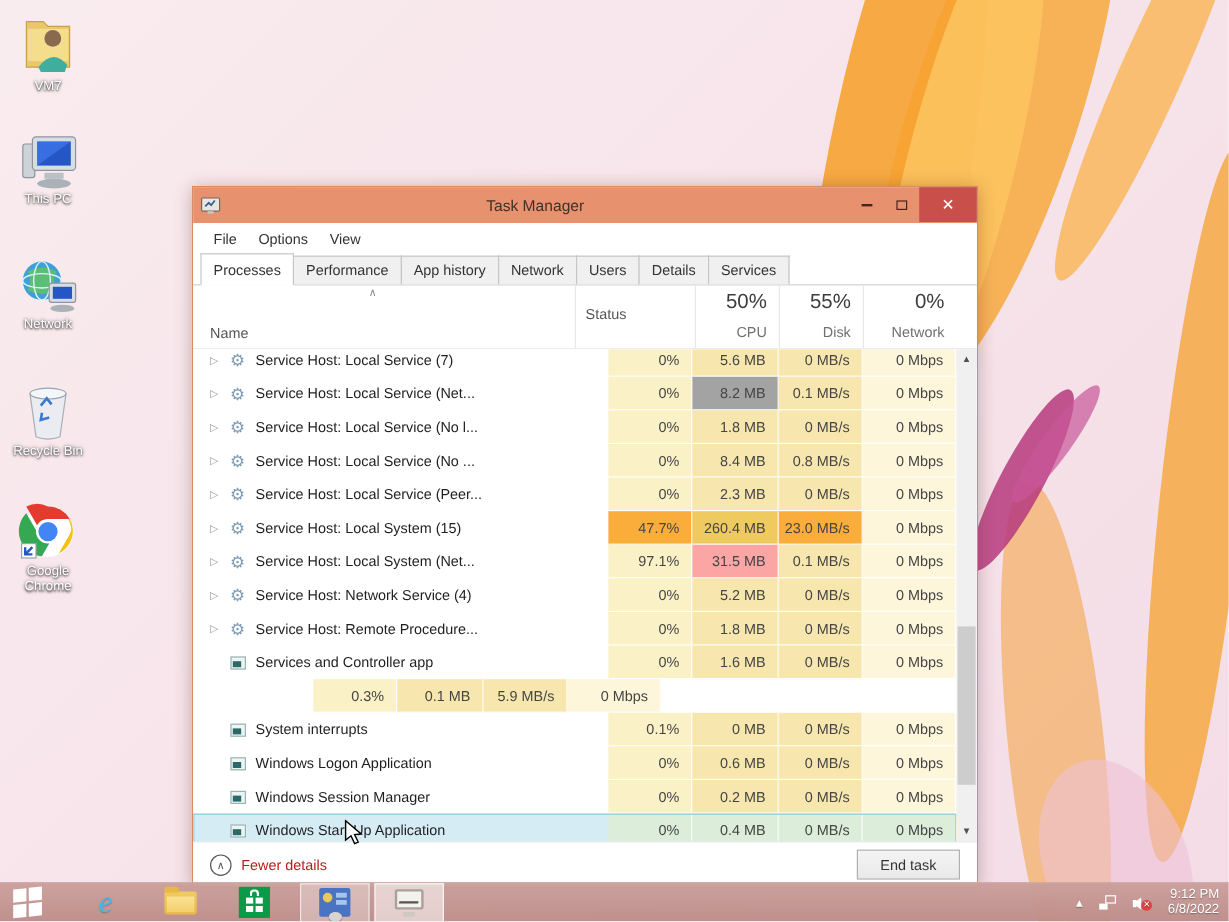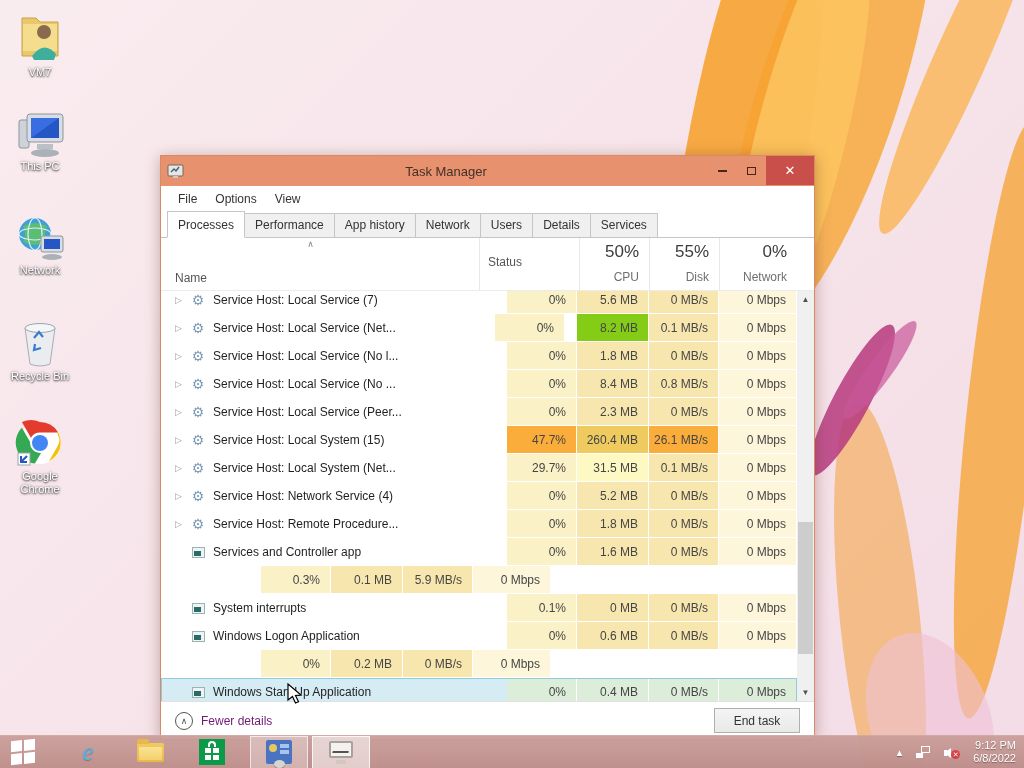--- a/index.html
+++ b/index.html
@@ -60,21 +60,21 @@
 
   
   .vscroll { position:absolute; top:0; right:0; bottom:0; width:17px; background:#f0f0f0; display:flex; flex-direction:column; }
   .sbtn { height:17px; display:flex; align-items:center; justify-content:center; font-size:8px; color:#505050; background:#f0f0f0; }
   .strack { flex:1; position:relative; }
   .sthumb { position:absolute; left:1px; right:1px; top:57%; height:35%; background:#cdcdcd; }
 
   
   .wfooter { flex:0 0 38px; border-top:1px solid #e0e0e0; display:flex; align-items:center; padding:0 14px; background:#fff; }
   .fd-circle { width:18px; height:18px; border:1.5px solid #555; border-radius:50%; display:flex; align-items:center; justify-content:center; font-size:9px; color:#555; margin-right:8px; }
-  .fd-label { font-size:12px; color:#701a75; }
+  .fd-label { font-size:12px; color:#b91c1c; }
   .endtask { margin-left:auto; width:86px; height:25px; background:linear-gradient(#f4f4f4,#e9e9e9); border:1px solid #b0b0b0; font-size:12px; color:#333; display:flex; align-items:center; justify-content:center; }
 
   
   .taskbar { position:absolute; left:0; right:0; bottom:0; height:33px; background:linear-gradient(rgba(202,158,154,.95), rgba(188,140,136,.95)); border-top:1px solid rgba(255,255,255,.25); z-index:50; display:flex; align-items:center; }
   .tbbtn { height:33px; display:flex; align-items:center; justify-content:center; }
   .startbtn { width:46px; }
   .winlogo { display:grid; grid-template-columns:11px 11px; grid-template-rows:11px 11px; gap:2px; transform:skewY(-6deg); }
   .winlogo span { background:#fff; }
   .tbapp { width:48px; }
   .tbapp.activeapp { background:rgba(255,255,255,.30); border:1px solid rgba(255,255,255,.65); width:58px; }
@@ -257,21 +257,21 @@
             <div class="c-val c-network" style="background: rgb(253, 246, 218);">0 Mbps</div>
           </div>
           <div class="prow">
             <div class="c-name">
               <span class="expander">▷</span>
               <span class="picon gear">⚙</span>
               <span class="pname">Service Host: Local Service (Net...</span>
             </div>
             <div class="c-status"></div>
             <div class="c-val c-cpu" style="background: rgb(251, 241, 199);">0%</div>
-            <div class="c-val c-memory" style="background: #84cc16; margin-left: 12px;">8.2 MB</div>
+            <div class="c-val c-memory" style="background: #a3a3a3;">8.2 MB</div>
             <div class="c-val c-disk" style="background: rgb(247, 231, 175);">0.1 MB/s</div>
             <div class="c-val c-network" style="background: rgb(253, 246, 218);">0 Mbps</div>
           </div>
           <div class="prow">
             <div class="c-name">
               <span class="expander">▷</span>
               <span class="picon gear">⚙</span>
               <span class="pname">Service Host: Local Service (No l...</span>
             </div>
             <div class="c-status"></div>
@@ -306,32 +306,32 @@
           </div>
           <div class="prow">
             <div class="c-name">
               <span class="expander">▷</span>
               <span class="picon gear">⚙</span>
               <span class="pname">Service Host: Local System (15)</span>
             </div>
             <div class="c-status"></div>
             <div class="c-val c-cpu" style="background: rgb(251, 173, 59); padding-left: 20px;">47.7%</div>
             <div class="c-val c-memory" style="background: rgb(238, 202, 95);">260.4 MB</div>
-            <div class="c-val c-disk" style="background: rgb(251, 173, 59);">26.1 MB/s</div>
+            <div class="c-val c-disk" style="background: rgb(251, 173, 59);">23.0 MB/s</div>
             <div class="c-val c-network" style="background: rgb(253, 246, 218);">0 Mbps</div>
           </div>
           <div class="prow">
             <div class="c-name">
               <span class="expander">▷</span>
               <span class="picon gear">⚙</span>
               <span class="pname">Service Host: Local System (Net...</span>
             </div>
             <div class="c-status"></div>
-            <div class="c-val c-cpu" style="background: rgb(251, 241, 199);">29.7%</div>
-            <div class="c-val c-memory" style="background: #fef9c3;">31.5 MB</div>
+            <div class="c-val c-cpu" style="background: rgb(251, 241, 199);">97.1%</div>
+            <div class="c-val c-memory" style="background: #fca5a5;">31.5 MB</div>
             <div class="c-val c-disk" style="background: rgb(247, 231, 175);">0.1 MB/s</div>
             <div class="c-val c-network" style="background: rgb(253, 246, 218);">0 Mbps</div>
           </div>
           <div class="prow">
             <div class="c-name">
               <span class="expander">▷</span>
               <span class="picon gear">⚙</span>
               <span class="pname">Service Host: Network Service (4)</span>
             </div>
             <div class="c-status"></div>
@@ -401,20 +401,29 @@
               </span>
               <span class="pname">Windows Logon Application</span>
             </div>
             <div class="c-status"></div>
             <div class="c-val c-cpu" style="background: rgb(251, 241, 199);">0%</div>
             <div class="c-val c-memory" style="background: rgb(247, 231, 175);">0.6 MB</div>
             <div class="c-val c-disk" style="background: rgb(247, 231, 175);">0 MB/s</div>
             <div class="c-val c-network" style="background: rgb(253, 246, 218);">0 Mbps</div>
           </div>
           <div class="prow">
+            <div class="c-name">
+              <span class="expander"></span>
+              <span class="picon">
+                <span class="appwin">
+                  <span class="aw-in"></span>
+                </span>
+              </span>
+              <span class="pname">Windows Session Manager</span>
+            </div>
             <div class="c-status"></div>
             <div class="c-val c-cpu" style="background: rgb(251, 241, 199);">0%</div>
             <div class="c-val c-memory" style="background: rgb(247, 231, 175); text-align: center;">0.2 MB</div>
             <div class="c-val c-disk" style="background: rgb(247, 231, 175);">0 MB/s</div>
             <div class="c-val c-network" style="background: rgb(253, 246, 218);">0 Mbps</div>
           </div>
           <div class="prow sel">
             <div class="c-name">
               <span class="expander"></span>
               <span class="picon">

